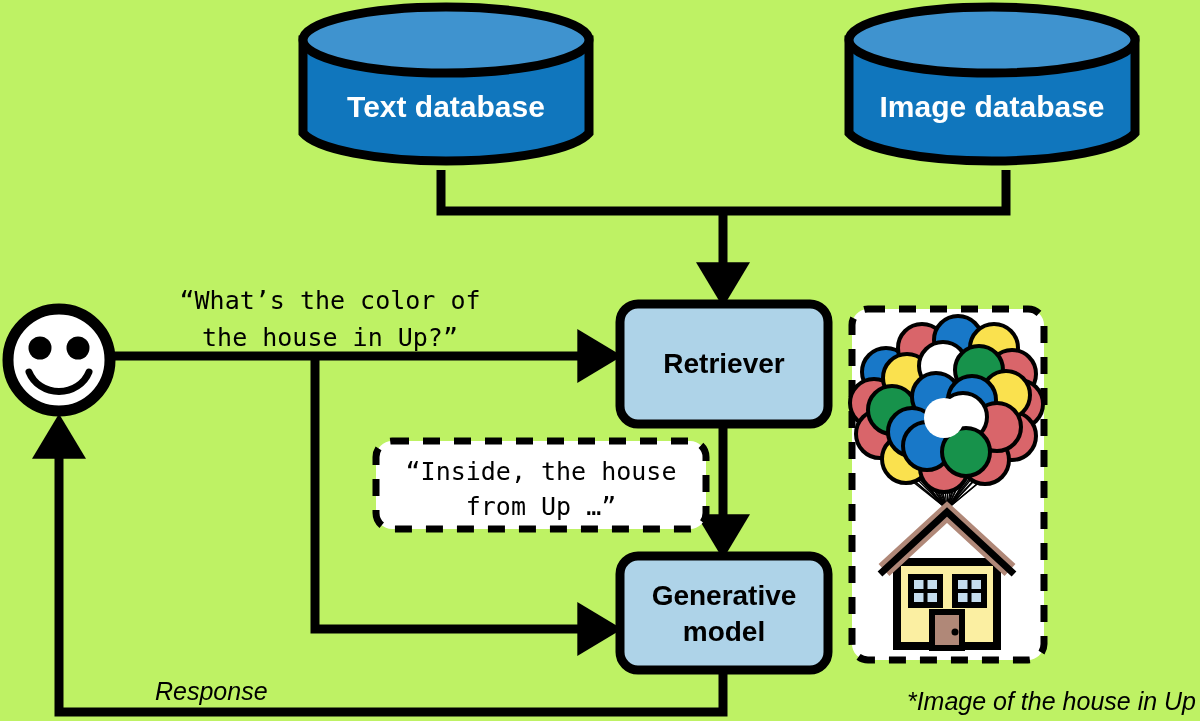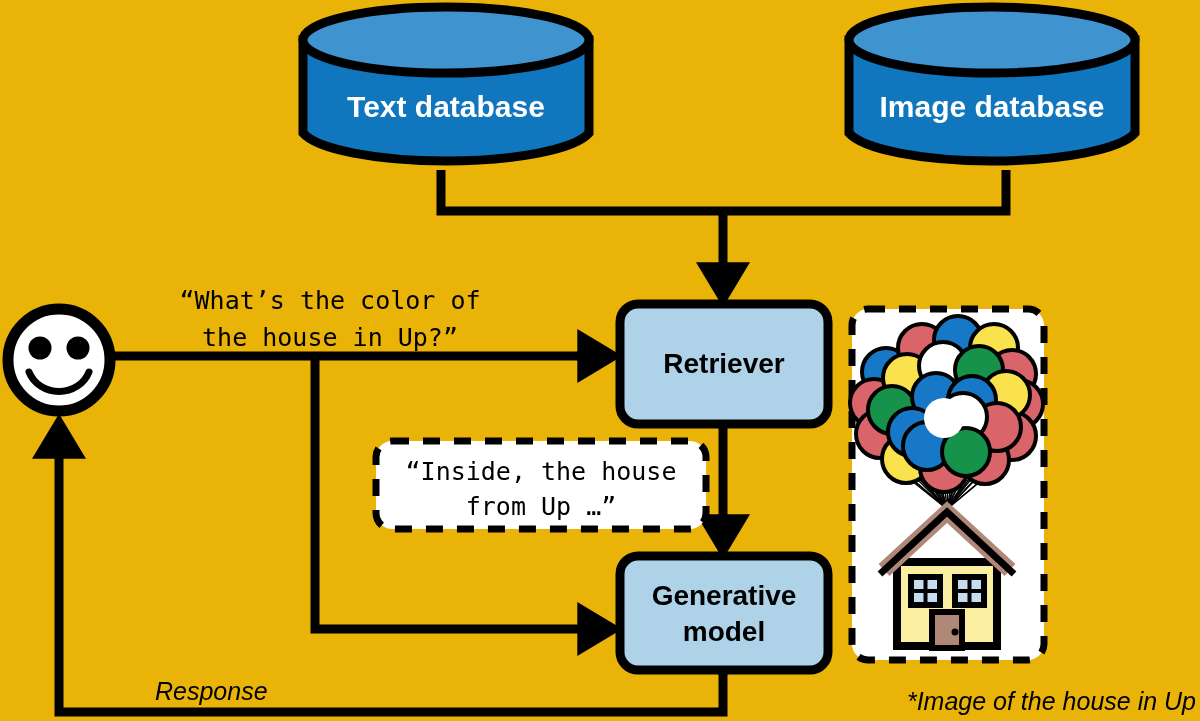--- a/index.html
+++ b/index.html
@@ -8,21 +8,21 @@
     padding: 0;
     background: #ffffff;
   }
   body {
     font-family: "Liberation Sans", sans-serif;
   }
   #stage {
     position: relative;
     width: 1200px;
     height: 721px;
-    background: #eab308;
+    background: #bef264;
     overflow: hidden;
   }
   #diagram-svg {
     position: absolute;
     top: 0;
     left: 0;
     width: 1200px;
     height: 721px;
   }
   .db-label {

